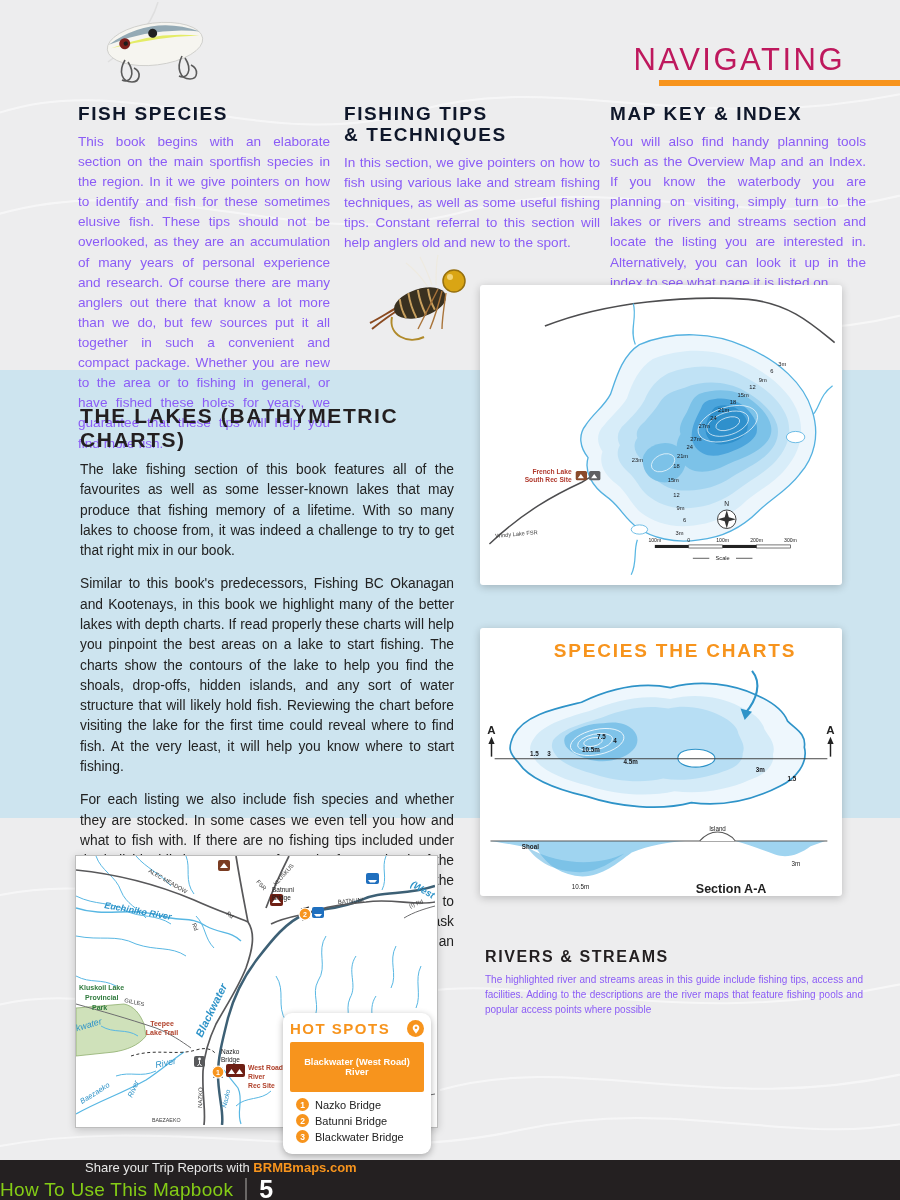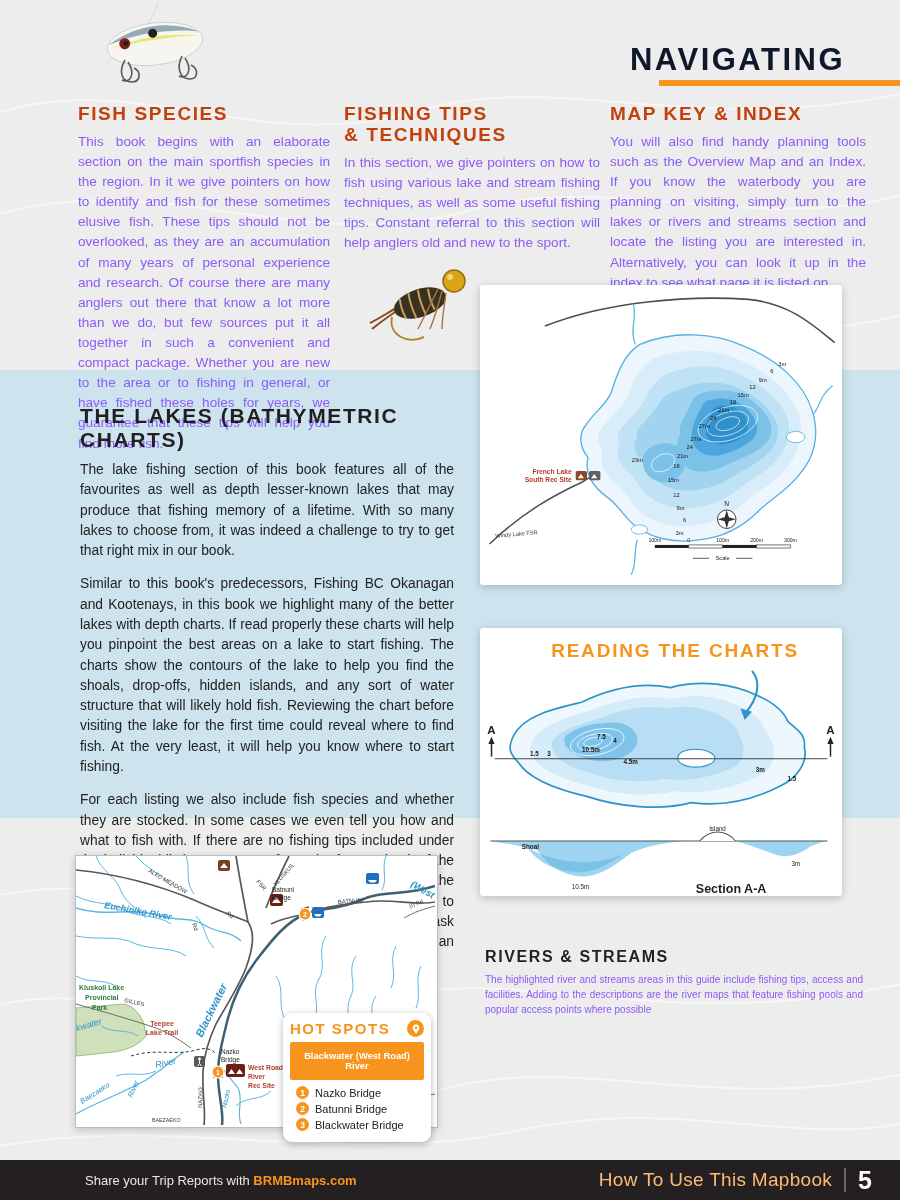--- a/index.html
+++ b/index.html
@@ -2,26 +2,26 @@
 <html><head>
 <meta charset="utf-8">
 <style>
   html,body{margin:0;padding:0;background:#d8d8d8;}
   .page{position:relative;width:900px;height:1200px;background:#ededee;overflow:hidden;
         font-family:"Liberation Sans",sans-serif;color:#231f20;}
   .topo{position:absolute;left:0;top:0;z-index:0;}
   .blue-band{position:absolute;left:0;top:370px;width:900px;height:448px;background:#cde4ef;z-index:1;}
   .content{position:absolute;left:0;top:0;width:900px;height:1200px;z-index:2;}
 
-  .nav-title{position:absolute;top:42px;right:55px;font-size:31px;font-weight:bold;
-             letter-spacing:2.5px;color:#0f172a;}
+  .nav-title{position:absolute;top:42px;right:55px;font-size:31px;font-weight:normal;
+             letter-spacing:2.5px;color:#be185d;}
   .nav-underline{position:absolute;top:80px;left:659px;width:241px;height:6px;background:#f7941d;}
 
   .col{position:absolute;width:252px;}
-  .col-h{font-size:19px;font-weight:bold;letter-spacing:1.6px;line-height:1.1;margin:0 0 7px 0;color:#c2410c;}
+  .col-h{font-size:19px;font-weight:bold;letter-spacing:1.6px;line-height:1.1;margin:0 0 7px 0;color:#0f172a;}
   .body-txt{font-size:13.6px;line-height:1.48;text-align:justify;color:#8b5cf6;}
 
   .lakes{position:absolute;left:80px;top:404px;width:374px;}
   .lakes h2{font-size:21px;font-weight:bold;letter-spacing:1.6px;margin:0 0 8px 0;}
   .lakes p{font-size:13.8px;line-height:1.47;text-align:justify;margin:0 0 13px 0;color:#222;}
 
   .panel{position:absolute;background:#fff;border-radius:3px;box-shadow:0 2px 9px rgba(0,0,0,.22);}
   .panel1{left:480px;top:285px;width:362px;height:300px;}
   .panel2{left:480px;top:628px;width:362px;height:268px;}
   .rtc-title{text-align:center;padding:12px 0 0 28px;font-size:19px;font-weight:bold;
@@ -29,35 +29,35 @@
 
   .map-panel{position:absolute;left:75px;top:855px;width:361px;height:271px;background:#fff;
              border:1px solid #bdbdbd;box-shadow:0 2px 8px rgba(0,0,0,.18);}
   .hotspots{position:absolute;left:207px;top:157px;width:148px;background:#fff;border-radius:9px;
             box-shadow:0 2px 7px rgba(0,0,0,.3);padding:7px 7px 8px 7px;box-sizing:border-box;}
   .hs-head{display:flex;align-items:flex-end;justify-content:space-between;}
   .hs-title{color:#f7941d;font-weight:bold;font-size:15px;letter-spacing:1.5px;}
   .hs-pin{width:17px;height:17px;border-radius:50%;background:#f7941d;display:flex;
           align-items:center;justify-content:center;flex:0 0 auto;}
   .hs-sub{background:#f7941d;color:#fff;font-size:9.3px;font-weight:bold;text-align:center;
-          padding:9px 2px;border-radius:2px;margin:5px 0 6px 0;}
+          padding:15px 2px;border-radius:2px;margin:5px 0 6px 0;}
   .hs-item{display:flex;align-items:center;gap:6px;margin:3px 0 3px 6px;}
   .hs-num{width:13px;height:13px;border-radius:50%;background:#f7941d;color:#fff;font-size:8.5px;
           font-weight:bold;display:flex;align-items:center;justify-content:center;flex:0 0 auto;}
   .hs-label{font-size:11px;color:#222;}
 
   .rivers{position:absolute;left:485px;top:948px;width:378px;}
   .rivers h2{font-size:16px;font-weight:bold;letter-spacing:1.6px;margin:0 0 7px 0;}
 
   .footer{position:absolute;left:0;top:1160px;width:900px;height:40px;background:#242021;z-index:3;
-          display:flex;align-items:center;justify-content:space-between;}
+          display:flex;justify-content:space-between;flex-direction:column;}
   .footer-left{margin-left:85px;font-size:13px;color:#e8e8e8;}
   .footer-left b{color:#f7941d;}
   .footer-right{display:flex;align-items:center;margin-right:28px;gap:12px;}
-  .footer-section{color:#fdba74;font-size:19px;letter-spacing:.3px;margin-left:48px;}
+  .footer-section{color:#84cc16;font-size:19px;letter-spacing:.3px;}
   .footer-divider{width:2px;height:24px;background:#6a6766;}
   .footer-page{color:#fff;font-size:25px;font-weight:bold;}
 
   .photo{position:absolute;}
   svg text{font-family:"Liberation Sans",sans-serif;}
 </style>
 </head>
 <body>
 
 <div class="page">
@@ -151,21 +151,21 @@
       <div class="body-txt">In this section, we give pointers on how to fish using various lake and stream fishing techniques, as well as some useful fishing tips. Constant referral to this section will help anglers old and new to the sport.</div>
     </div>
 
     <div class="col" style="left:610px;top:104px;width:256px;">
       <h2 class="col-h">MAP KEY &amp; INDEX</h2>
       <div class="body-txt">You will also find handy planning tools such as the Overview Map and an Index. If you know the waterbody you are planning on visiting, simply turn to the lakes or rivers and streams section and locate the listing you are interested in. Alternatively, you can look it up in the index to see what page it is listed on.</div>
     </div>
 
     <div class="lakes">
       <h2>THE LAKES (BATHYMETRIC CHARTS)</h2>
-      <p>The lake fishing section of this book features all of the favourites as well as depth lesser-known lakes that may produce that fishing memory of a lifetime. With so many lakes to choose from, it was indeed a challenge to try to get that right mix in our book.</p>
+      <p>The lake fishing section of this book features all of the favourites as well as some lesser-known lakes that may produce that fishing memory of a lifetime. With so many lakes to choose from, it was indeed a challenge to try to get that right mix in our book.</p>
       <p>Similar to this book's predecessors, Fishing BC Okanagan and Kootenays, in this book we highlight many of the better lakes with depth charts. If read properly these charts will help you pinpoint the best areas on a lake to start fishing. The charts show the contours of the lake to help you find the shoals, drop-offs, hidden islands, and any sort of water structure that will likely hold fish. Reviewing the chart before visiting the lake for the first time could reveal where to find fish. At the very least, it will help you know where to start fishing.</p>
       <p>For each listing we also include fish species and whether they are stocked. In some cases we even tell you how and what to fish with. If there are no fishing tips included under the individual listing, you can refer to the front or back of the book to refresh yourself on tactics and fly patterns of the prominent species in that lake. Of course, when you get to the lake and find other anglers there, do not be shy to ask where to fish and what to use. Most folks are more than willing to help out.</p>
     </div>
 
     <div class="panel panel1">
       <svg width="362" height="300" viewBox="0 0 350 292">
 
         <path d="M62,40 C122,16 202,10 260,14 C300,18 322,38 344,56" fill="none" stroke="#4d4d4f" stroke-width="1.6"></path>
         <path d="M8,252 C42,220 72,204 98,192 C110,186 116,178 124,168" fill="none" stroke="#4d4d4f" stroke-width="1.4"></path>
 
@@ -240,21 +240,21 @@
           <rect x="235" y="253" width="33" height="3" fill="#222"></rect>
           <rect x="268" y="253" width="33" height="3" fill="#fff" stroke="#222" stroke-width="0.6"></rect>
           <line x1="206" y1="266" x2="222" y2="266" stroke="#222" stroke-width="0.7"></line>
           <text x="235" y="268" font-size="5.5" fill="#222" text-anchor="middle">Scale</text>
           <line x1="248" y1="266" x2="264" y2="266" stroke="#222" stroke-width="0.7"></line>
         </g>
       </svg>
     </div>
 
     <div class="panel panel2">
-      <div class="rtc-title">READING THE CHARTS</div>
+      <div class="rtc-title">SPECIES THE CHARTS</div>
       <svg width="362" height="160" viewBox="0 0 346 152">
 
         <path d="M32,70 C42,50 72,44 97,38 C122,26 152,18 182,24 C212,16 242,21 264,31 C280,38 290,46 294,56 C302,64 312,68 310,81 C314,96 302,111 287,118 C262,131 232,138 202,134 C172,142 132,138 102,128 C72,121 47,111 37,96 C27,86 27,81 32,70 Z" fill="#eef7fd" stroke="#2e93c8" stroke-width="1.6"></path>
         <path d="M52,72 C62,58 86,52 106,46 C130,36 156,30 182,35 C206,29 230,33 248,42 C262,48 270,56 272,64 C277,72 283,78 280,88 C282,98 272,108 258,112 C236,122 210,126 186,123 C160,129 128,126 104,118 C80,112 60,104 52,92 C46,84 47,79 52,72 Z" fill="#d4ebf8"></path>
         <path d="M70,74 C80,62 100,58 118,52 C138,44 160,40 180,44 C198,40 216,44 230,51 C240,56 246,62 247,68 C250,75 254,80 251,87 C252,94 244,101 233,104 C215,111 194,114 175,111 C154,116 128,113 110,107 C92,102 77,96 72,88 C68,82 68,79 70,74 Z" fill="#b7def4"></path>
         <path d="M82,70 C92,62 106,58 118,58 C130,56 140,58 146,64 C152,70 152,78 146,84 C138,92 124,96 110,94 C98,92 86,86 82,80 C80,76 80,73 82,70 Z" fill="#7fc3e9"></path>
         <g fill="none" stroke="#ffffff" stroke-width="0.8" opacity="0.9">
           <ellipse cx="112" cy="76" rx="26" ry="12" transform="rotate(-12 112 76)"></ellipse>
           <ellipse cx="110" cy="76" rx="17" ry="7.5" transform="rotate(-12 110 76)"></ellipse>
           <ellipse cx="108" cy="76" rx="9" ry="4" transform="rotate(-12 108 76)"></ellipse>

